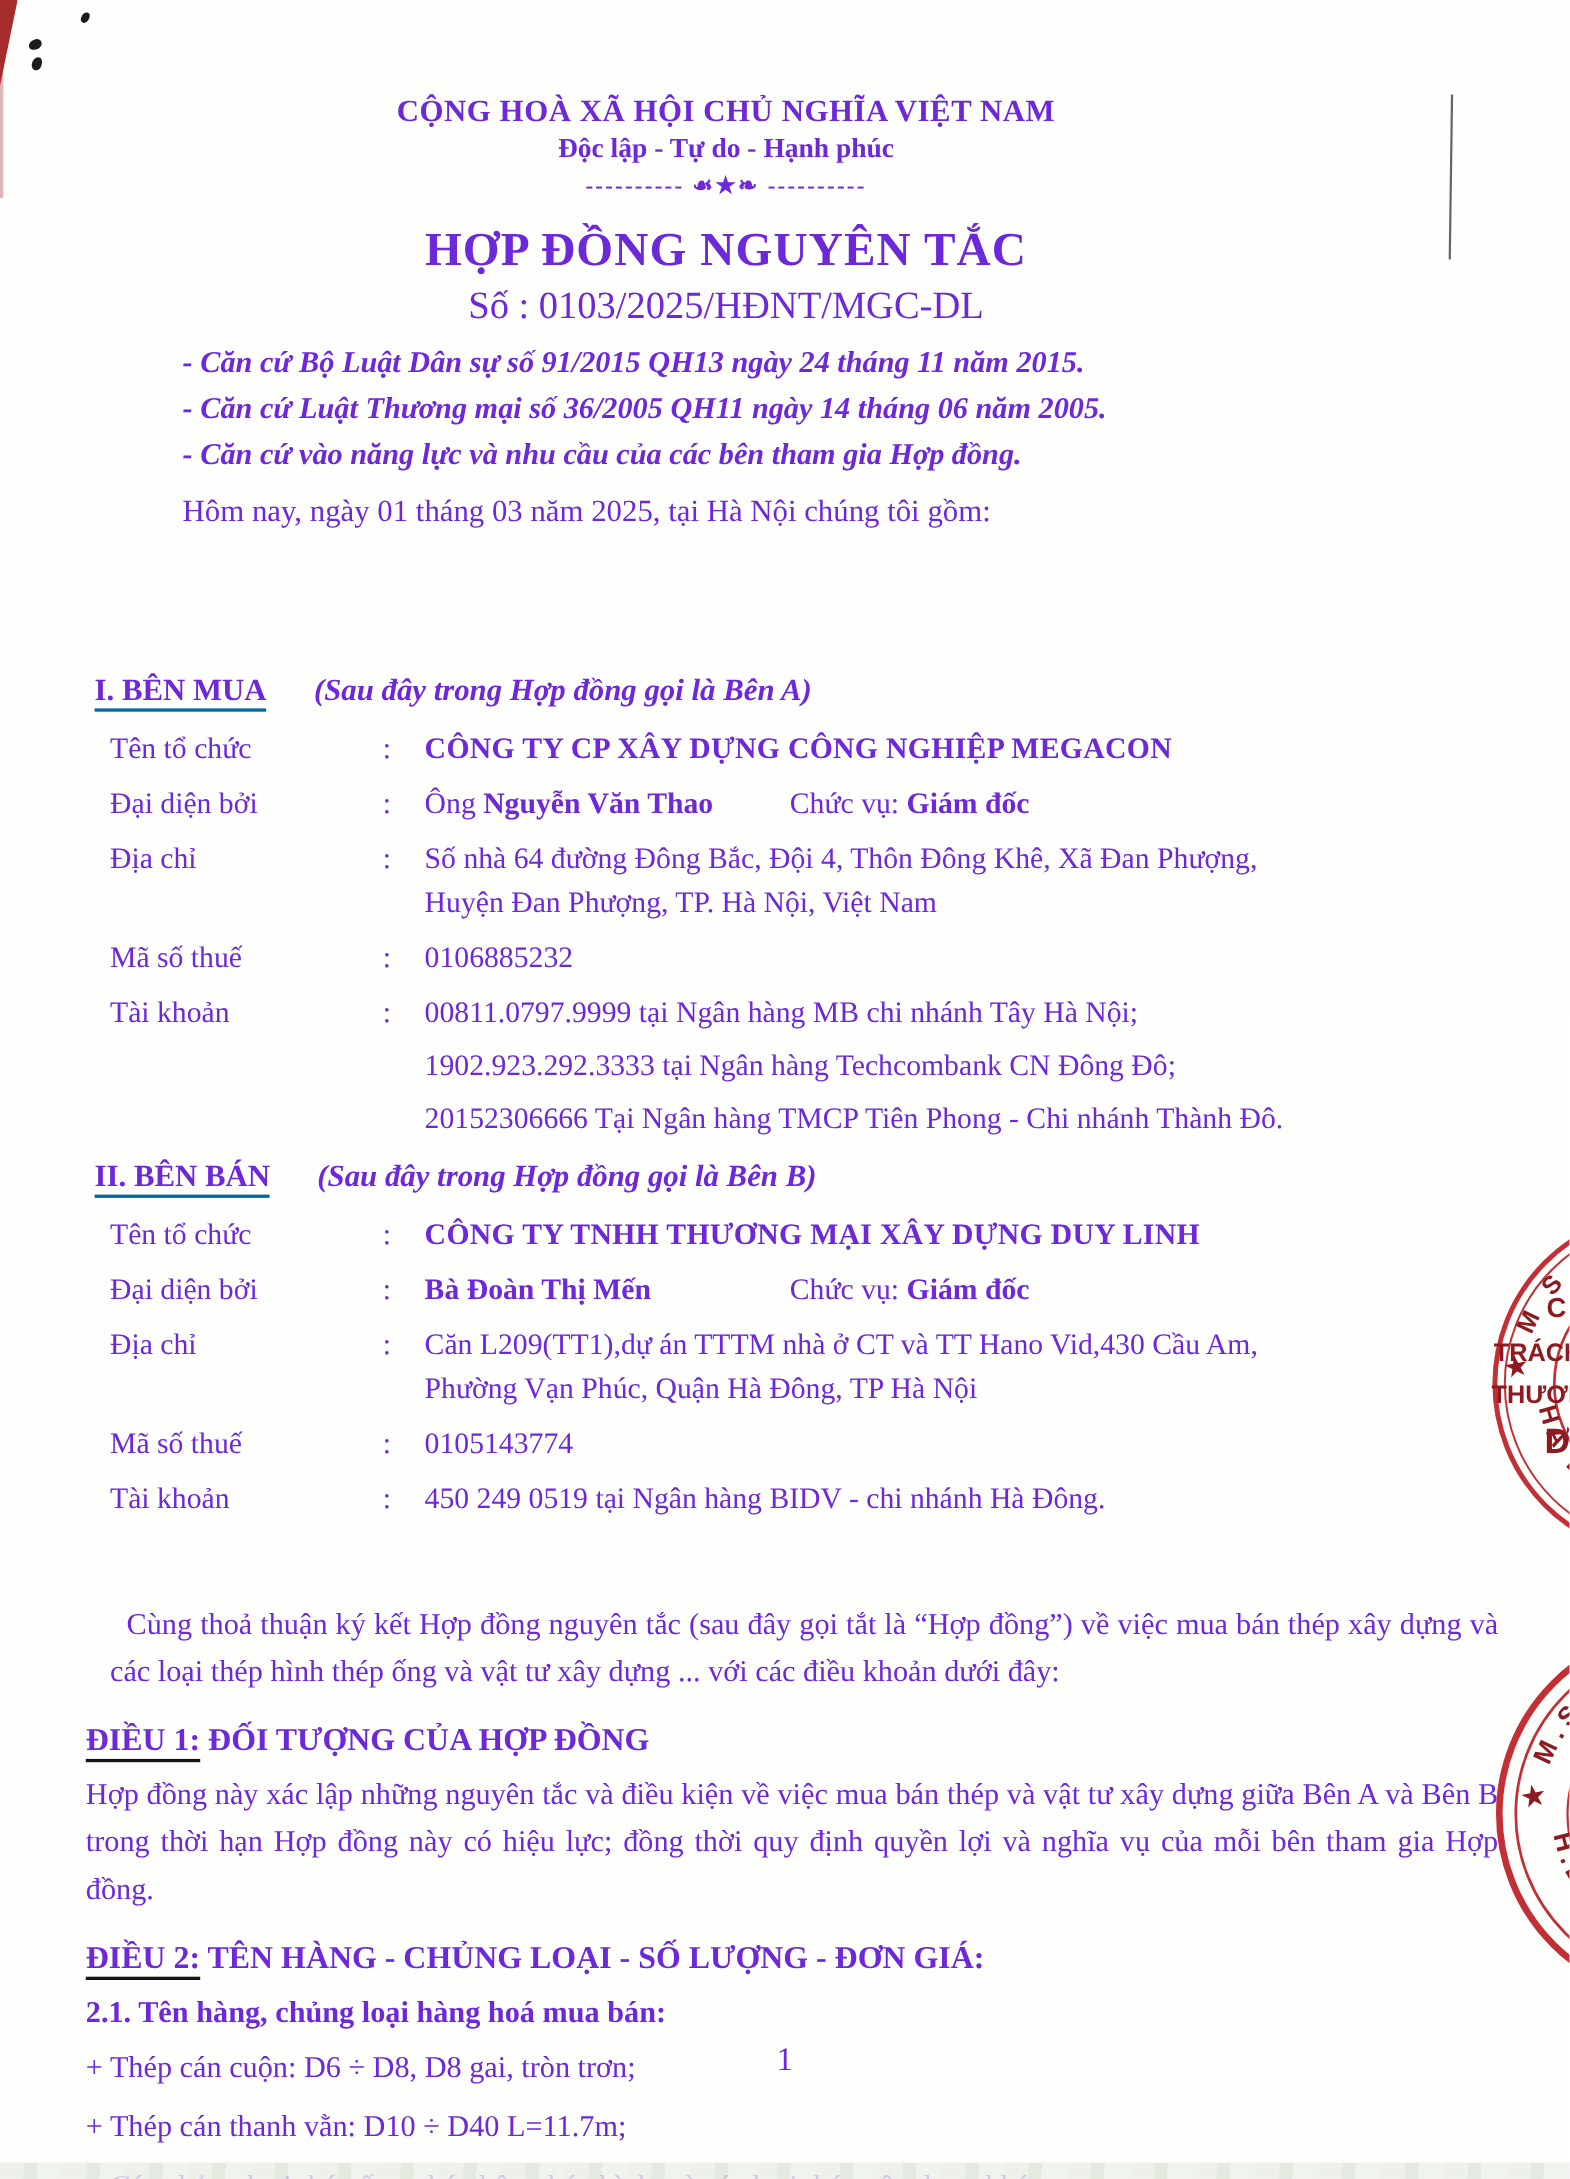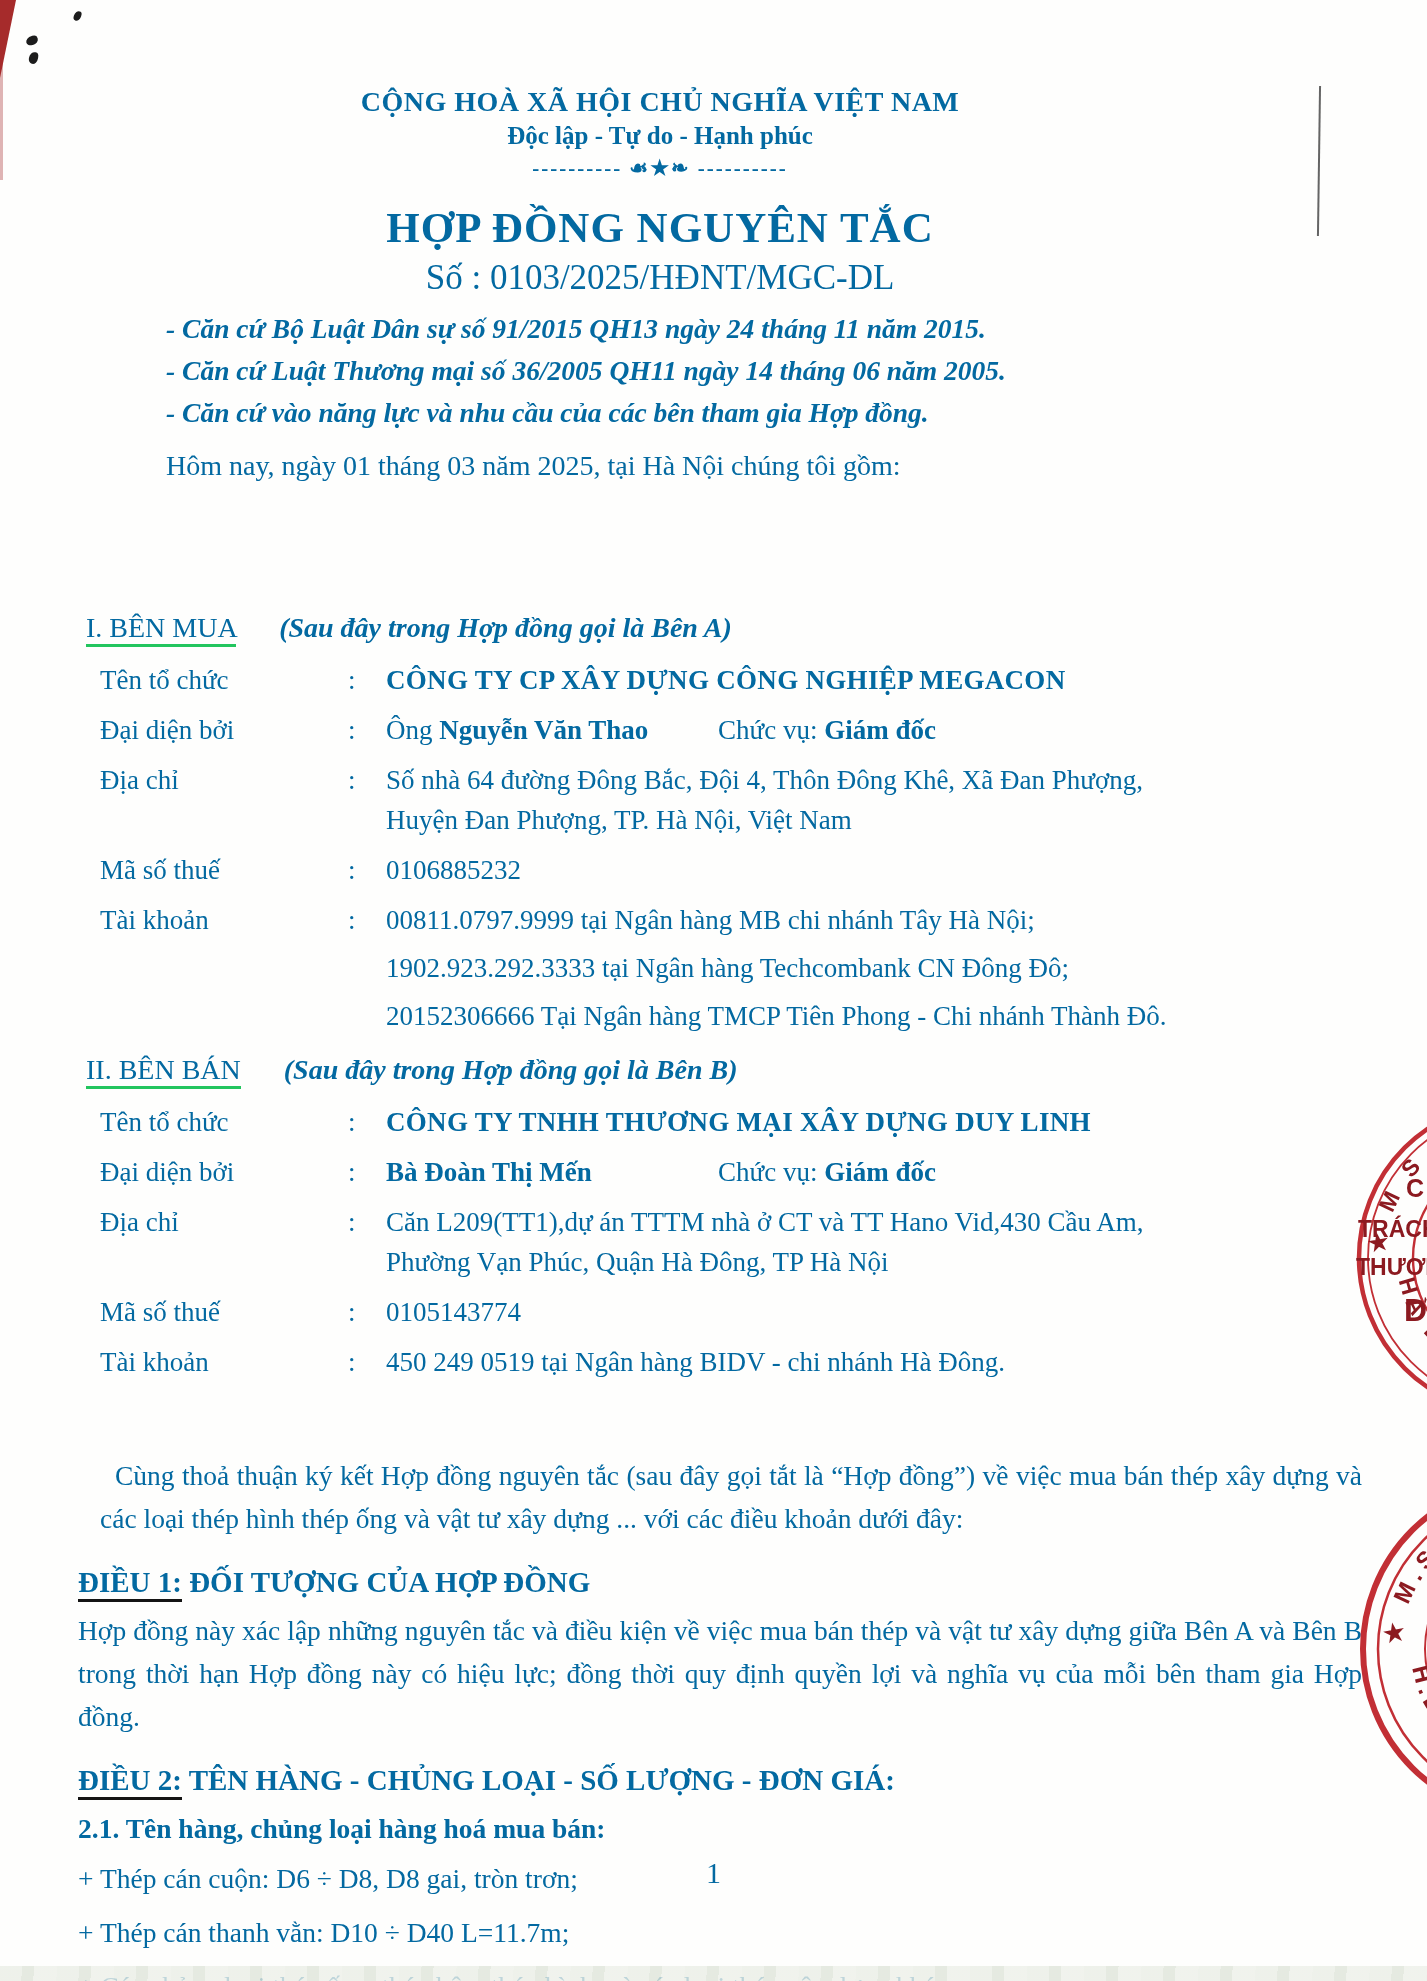--- a/index.html
+++ b/index.html
@@ -2,21 +2,21 @@
 <html><head>
 <meta charset="utf-8">
 <style>
   html,body{margin:0;padding:0;background:#ffffff;}
   .page{
     position:relative;
     width:1427px;height:1981px;
     background:#fefefd;
     overflow:hidden;
     font-family:"Liberation Serif","DejaVu Serif",serif;
-    color:#0369a1;
+    color:#6d28d9;
   }
   .content{position:absolute;left:78px;top:86px;width:1284px;}
 
   
   .doc-header{text-align:center;padding-right:120px;}
   .nat-title{font-size:28px;font-weight:bold;letter-spacing:.5px;}
   .motto{font-size:25px;font-weight:bold;margin-top:4px;}
   .ornament{font-size:21px;font-weight:bold;letter-spacing:2px;margin-top:6px;}
   .doc-title{font-size:43px;font-weight:bold;letter-spacing:1px;margin-top:22px;}
   .doc-number{font-size:35px;margin-top:6px;}
@@ -24,21 +24,21 @@
   
   .preamble{margin-top:10px;margin-left:88px;}
   .base-line{font-size:27.5px;font-weight:bold;font-style:italic;line-height:42px;}
   .opening{font-size:28px;margin-top:16px;}
 
   
   .party{padding-left:22px;}
   .party-a{margin-top:130px;}
   .party-b{margin-top:6px;}
   .party-heading{font-size:28px;margin-bottom:16px;margin-left:-14px;}
-  .ph-main{font-weight:normal;border-bottom:3px solid #22c55e;padding-bottom:1px;}
+  .ph-main{font-weight:bold;border-bottom:3px solid #0369a1;padding-bottom:1px;}
   .ph-note{font-weight:bold;font-style:italic;margin-left:36px;}
   .frow{display:grid;grid-template-columns:248px 38px auto;font-size:27px;line-height:40px;margin-bottom:10px;}
   .fvalue.org{font-weight:bold;letter-spacing:.3px;}
   .rep-cell{display:inline-block;min-width:332px;}
   .addr-line,.acct-line{line-height:40px;}
   .acct-line{margin-bottom:8px;}
   .tax-row{margin-top:2px;}
 
   
   .agree{font-size:27.5px;line-height:43px;text-align:justify;margin:64px 0 0 0;padding-left:22px;text-indent:15px;}

